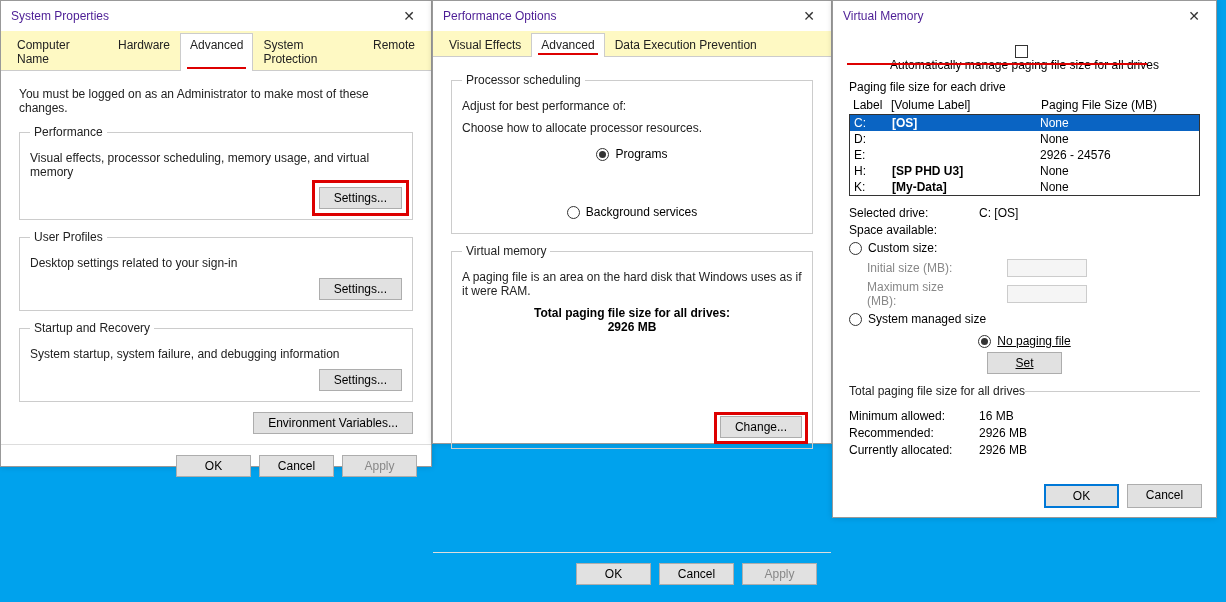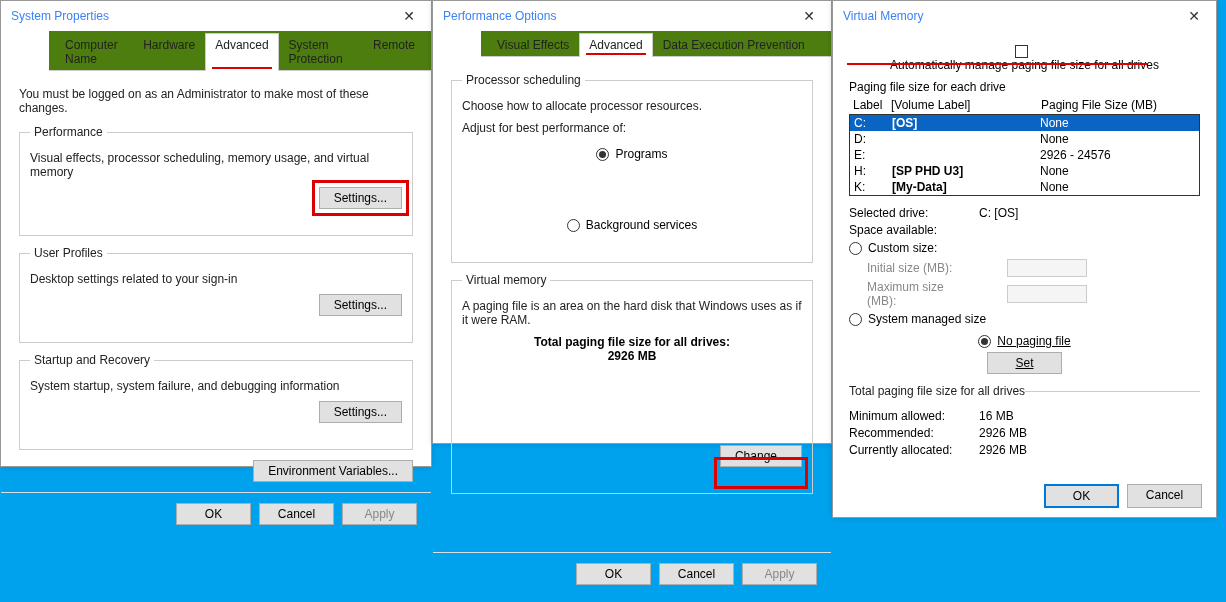--- a/index.html
+++ b/index.html
@@ -1,27 +1,27 @@
 <!DOCTYPE html>
 <html><head>
 <meta charset="utf-8">
 <style>
 * { box-sizing: border-box; margin: 0; padding: 0; font-family: "Segoe UI", Tahoma, sans-serif; font-size: 12px; }
 body { background: #00a2ed; width: 1226px; height: 602px; position: relative; overflow: hidden; }
 .dialog { position: absolute; background: #fff; border: 1px solid #999; box-shadow: 0 0 6px rgba(0,0,0,.15); }
 .titlebar { display: flex; align-items: center; justify-content: space-between; height: 30px; padding: 0 2px 0 10px; background: #fff; }
-.titlebar .title { color: #3b82f6; }
+.titlebar .title { color: #4c1d95; }
 .titlebar .close { width: 40px; height: 30px; display:flex;align-items:center;justify-content:center; color:#333; cursor:pointer; font-size:14px; }
-.tabs { display: flex; padding: 2px 6px 0 6px; border-bottom: 1px solid #ccc; background: #4d7c0f; position: relative; margin-left: 48px; }
+.tabs { display: flex; padding: 2px 6px 0 6px; border-bottom: 1px solid #ccc; background: #fef9c3; position: relative; }
 .tab { padding: 4px 9px; border: 1px solid transparent; border-bottom: none; color: #222; cursor:pointer; position: relative; }
 .tab.active { border-color: #ccc; background: #fff; margin-bottom:-1px; z-index:2; }
 .red-underline::after { content:""; position:absolute; left:6px; right:6px; bottom:2px; height:2px; background:#d00; }
 .content { padding: 10px 12px; }
 .note { color: #222; margin: 6px 6px 10px 6px; }
-fieldset { border: 1px solid #ccc; margin: 6px 6px 10px 6px; padding: 8px 10px 26px 10px; }
+fieldset { border: 1px solid #ccc; margin: 6px 6px 10px 6px; padding: 8px 10px 10px 10px; }
 legend { padding: 0 4px; color: #222; }
 .desc { color: #222; margin: 4px 0 8px 0; }
 .btn { display:inline-block; min-width:75px; padding: 3px 14px; background: #e1e1e1; border: 1px solid #adadad; text-align: center; cursor: pointer; }
 .btn.disabled { color:#888; }
 .btn.highlight-red { outline: 3px solid #d00; outline-offset: 4px; }
 .btn-row { text-align: right; margin-top:4px; }
 .dlg-buttons { display:flex; justify-content:flex-end; gap:8px; padding:10px 14px; border-top:1px solid #ddd; }
 .radio-row { display:flex; align-items:center; gap:6px; margin:4px 0; }
 .radio { width:13px; height:13px; border:1px solid #333; border-radius:50%; display:inline-flex; align-items:center; justify-content:center; background:#fff; }
 .radio.checked::after { content:""; width:7px; height:7px; border-radius:50%; background:#333; }
@@ -94,23 +94,23 @@
     <span class="close">✕</span>
   </div>
   <div class="tabs" id="d2-tabs">
       <span class="tab">Visual Effects</span>
       <span class="tab active red-underline">Advanced</span>
       <span class="tab">Data Execution Prevention</span>
     </div>
   <div class="content" style="height:495px;">
     <fieldset>
       <legend>Processor scheduling</legend>
+      <div class="desc">Adjust for best performance of:</div>
       <div class="desc">Choose how to allocate processor resources.</div>
-      <div class="desc">Adjust for best performance of:</div>
-      <div class="row-flex" style="gap:49px;">
+      <div class="row-flex" style="gap:36px;">
         <label class="radio-row">
             <span class="radio checked"></span>
             <span>Programs</span>
           </label>
         <label class="radio-row">
             <span class="radio"></span>
             <span>Background services</span>
           </label>
       </div>
     </fieldset>

